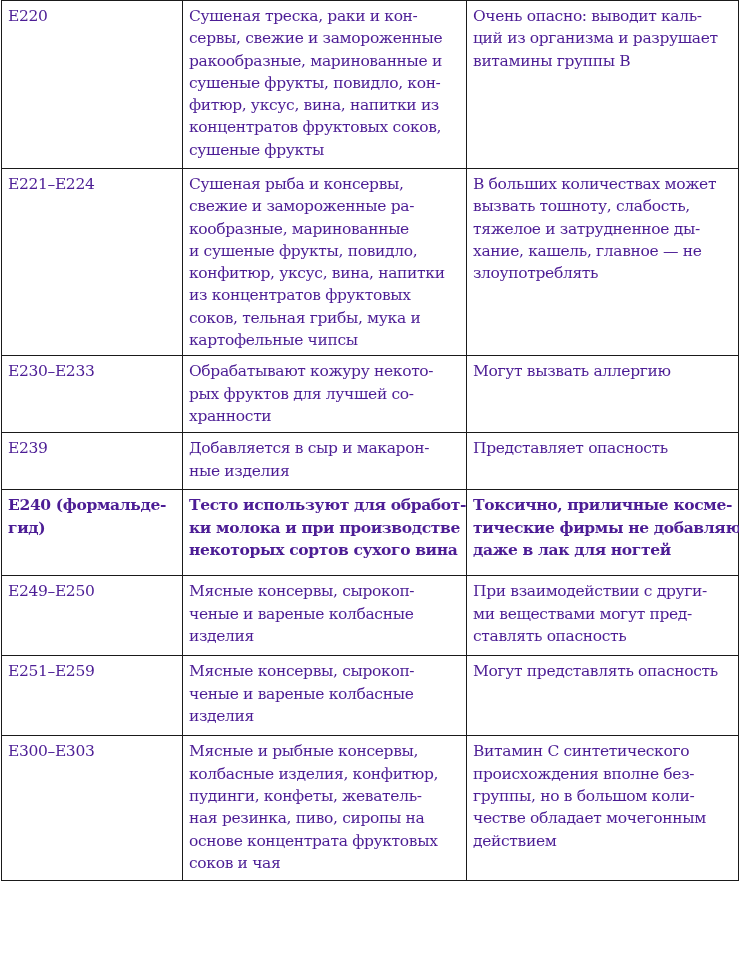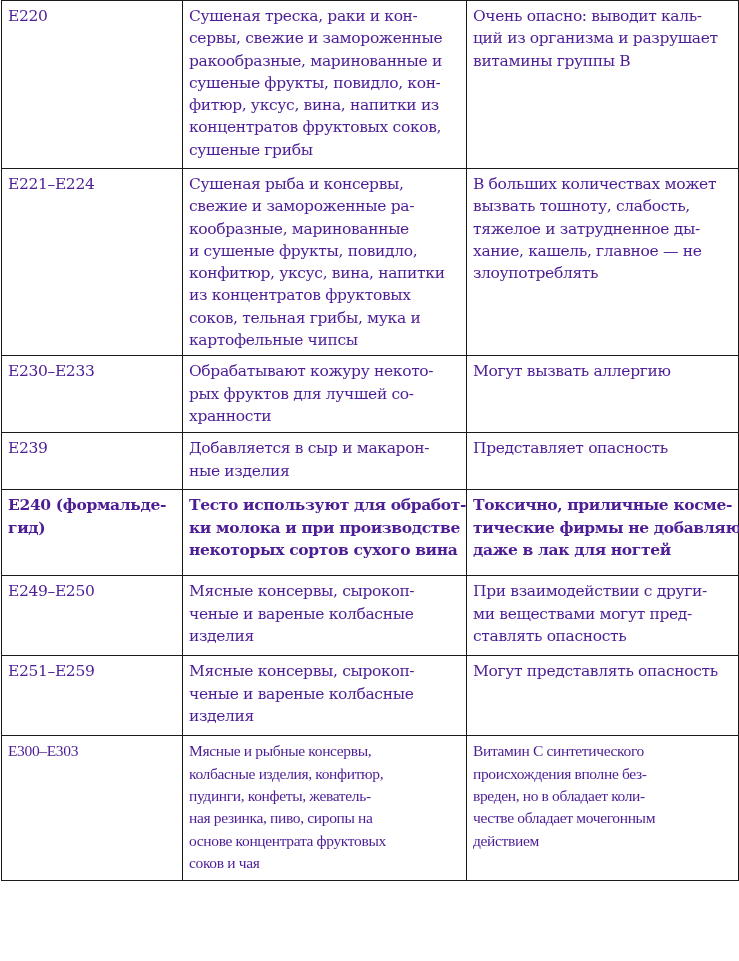--- a/index.html
+++ b/index.html
@@ -37,21 +37,21 @@
     col.c3 { width: 272px; }
     .line { display: block; white-space: nowrap; }
     tr.r0 td { height: 159px; }
     tr.r1 td { height: 178px; }
     tr.r2 td { height: 68px; }
     tr.r3 td { height: 48px; }
     tr.r4 td { height: 77px; font-weight: bold; }
     tr.r5 td { height: 71px; }
     tr.r6 td { height: 71px; }
     tr.r7 td { height: 71px; }
-    tr.r8 td { height: 136px; font-family: Liberation Serif, serif; }
+    tr.r8 td { height: 136px; }
   </style>
 </head>
 <body>
 
 <table class="additives">
   <colgroup>
     <col class="c1">
       <col class="c2">
       <col class="c3">
   </colgroup>
@@ -60,21 +60,21 @@
         <td>
           <span class="line">E220</span>
         </td>
         <td>
           <span class="line">Сушеная треска, раки и кон-</span>
           <span class="line">сервы, свежие и замороженные</span>
           <span class="line">ракообразные, маринованные и</span>
           <span class="line">сушеные фрукты, повидло, кон-</span>
           <span class="line">фитюр, уксус, вина, напитки из</span>
           <span class="line">концентратов фруктовых соков,</span>
-          <span class="line">сушеные грибы</span>
+          <span class="line">сушеные фрукты</span>
         </td>
         <td>
           <span class="line">Очень опасно: выводит каль-</span>
           <span class="line">ций из организма и разрушает</span>
           <span class="line">витамины группы В</span>
         </td>
       </tr>
       <tr class="r1">
         <td>
           <span class="line">E221–E224</span>
@@ -174,19 +174,19 @@
           <span class="line">Мясные и рыбные консервы,</span>
           <span class="line">колбасные изделия, конфитюр,</span>
           <span class="line">пудинги, конфеты, жеватель-</span>
           <span class="line">ная резинка, пиво, сиропы на</span>
           <span class="line">основе концентрата фруктовых</span>
           <span class="line">соков и чая</span>
         </td>
         <td>
           <span class="line">Витамин С синтетического</span>
           <span class="line">происхождения вполне без-</span>
-          <span class="line">вреден, но в обладает коли-</span>
+          <span class="line">группы, но в большом коли-</span>
           <span class="line">честве обладает мочегонным</span>
           <span class="line">действием</span>
         </td>
       </tr>
     </tbody>
 </table>
 
 </body></html>

